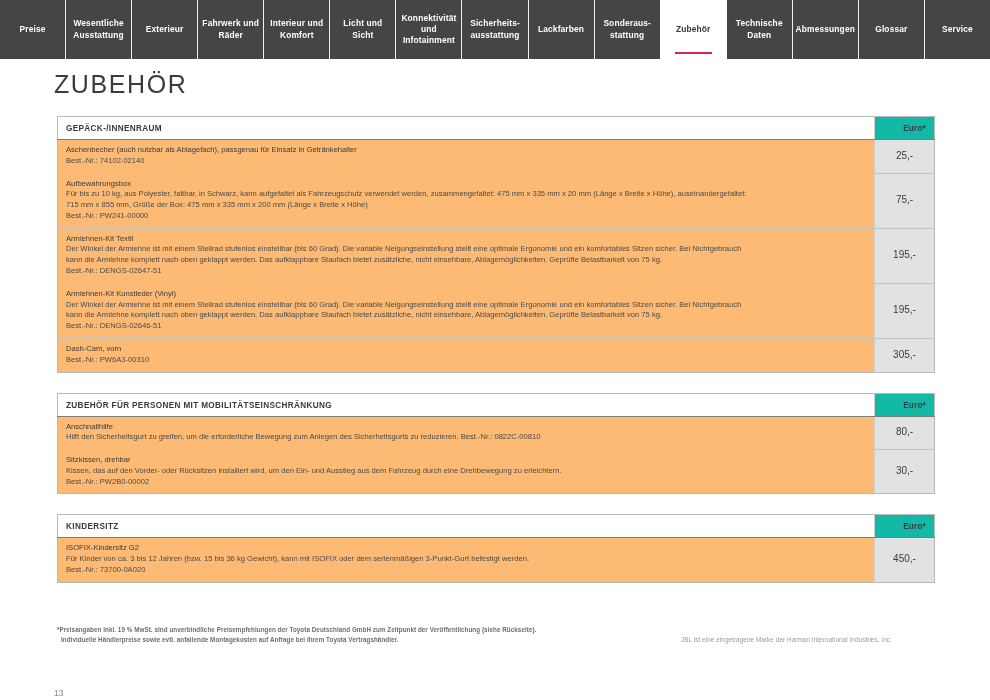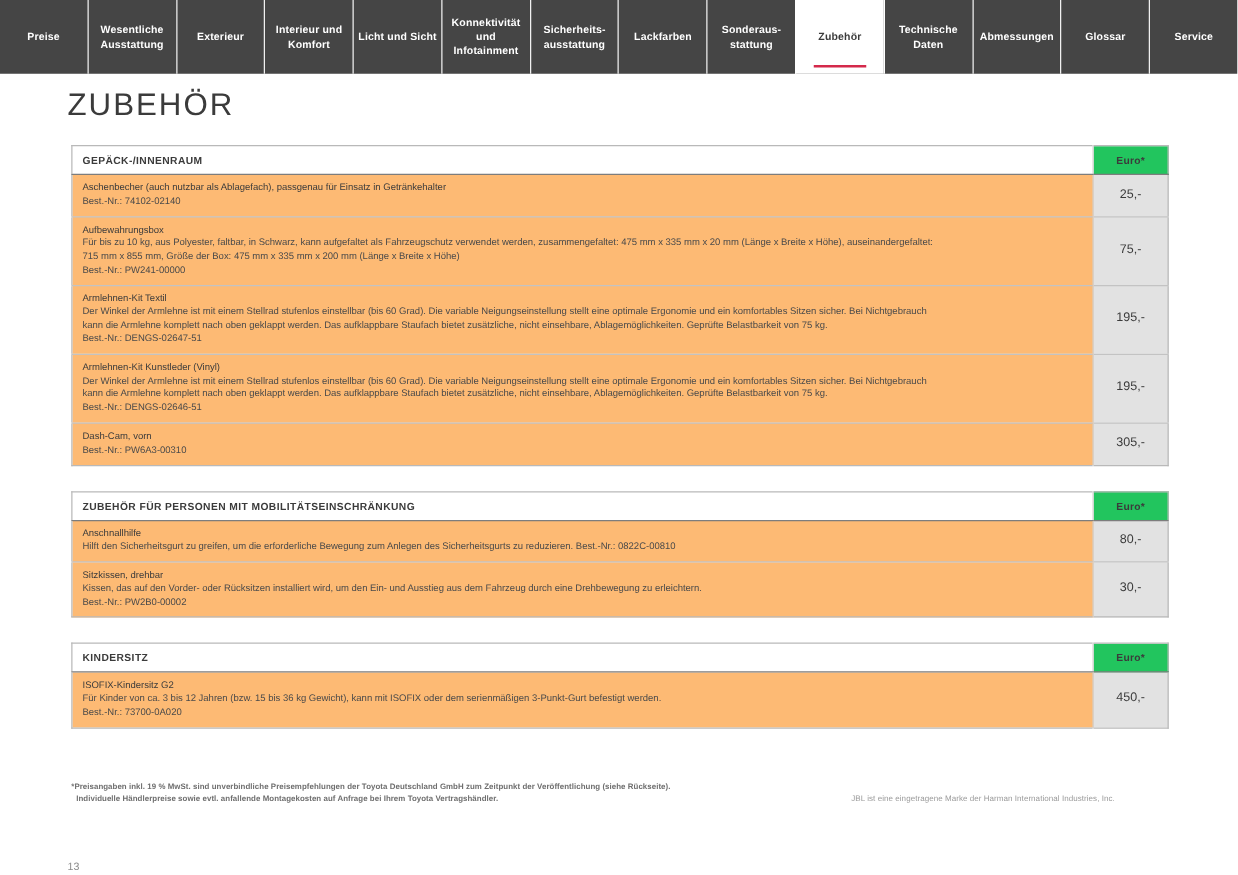--- a/index.html
+++ b/index.html
@@ -89,22 +89,22 @@
     padding: 7px 8px 6px 8px;
     font-size: 8.2px;
     font-weight: bold;
     letter-spacing: 0.35px;
     text-align: left;
     color: #3b3b3b;
     background: #ffffff;
     vertical-align: middle;
   }
   table.acc thead th.price-h {
-    text-align: center;
-    background: #22c55e;
+    text-align: right;
+    background: #14b8a6;
     letter-spacing: 0.2px;
     border-left: 1px solid #cfcfcf;
   }
 
   table.acc tbody td {
     border-top: 1px solid #c3c3c3;
     padding: 5px 8px 6px 8px;
     font-size: 7.6px;
     line-height: 1.42;
     vertical-align: top;
@@ -161,20 +161,23 @@
     <div class="nav-tab">
       <span>Preise</span>
     </div>
     <div class="nav-tab">
       <span>Wesentliche Ausstattung</span>
     </div>
     <div class="nav-tab">
       <span>Exterieur</span>
     </div>
     <div class="nav-tab">
+      <span>Fahrwerk und Räder</span>
+    </div>
+    <div class="nav-tab">
       <span>Interieur und Komfort</span>
     </div>
     <div class="nav-tab">
       <span>Licht und Sicht</span>
     </div>
     <div class="nav-tab">
       <span>Konnektivität und Infotainment</span>
     </div>
     <div class="nav-tab">
       <span>Sicherheits­ausstattung</span>

